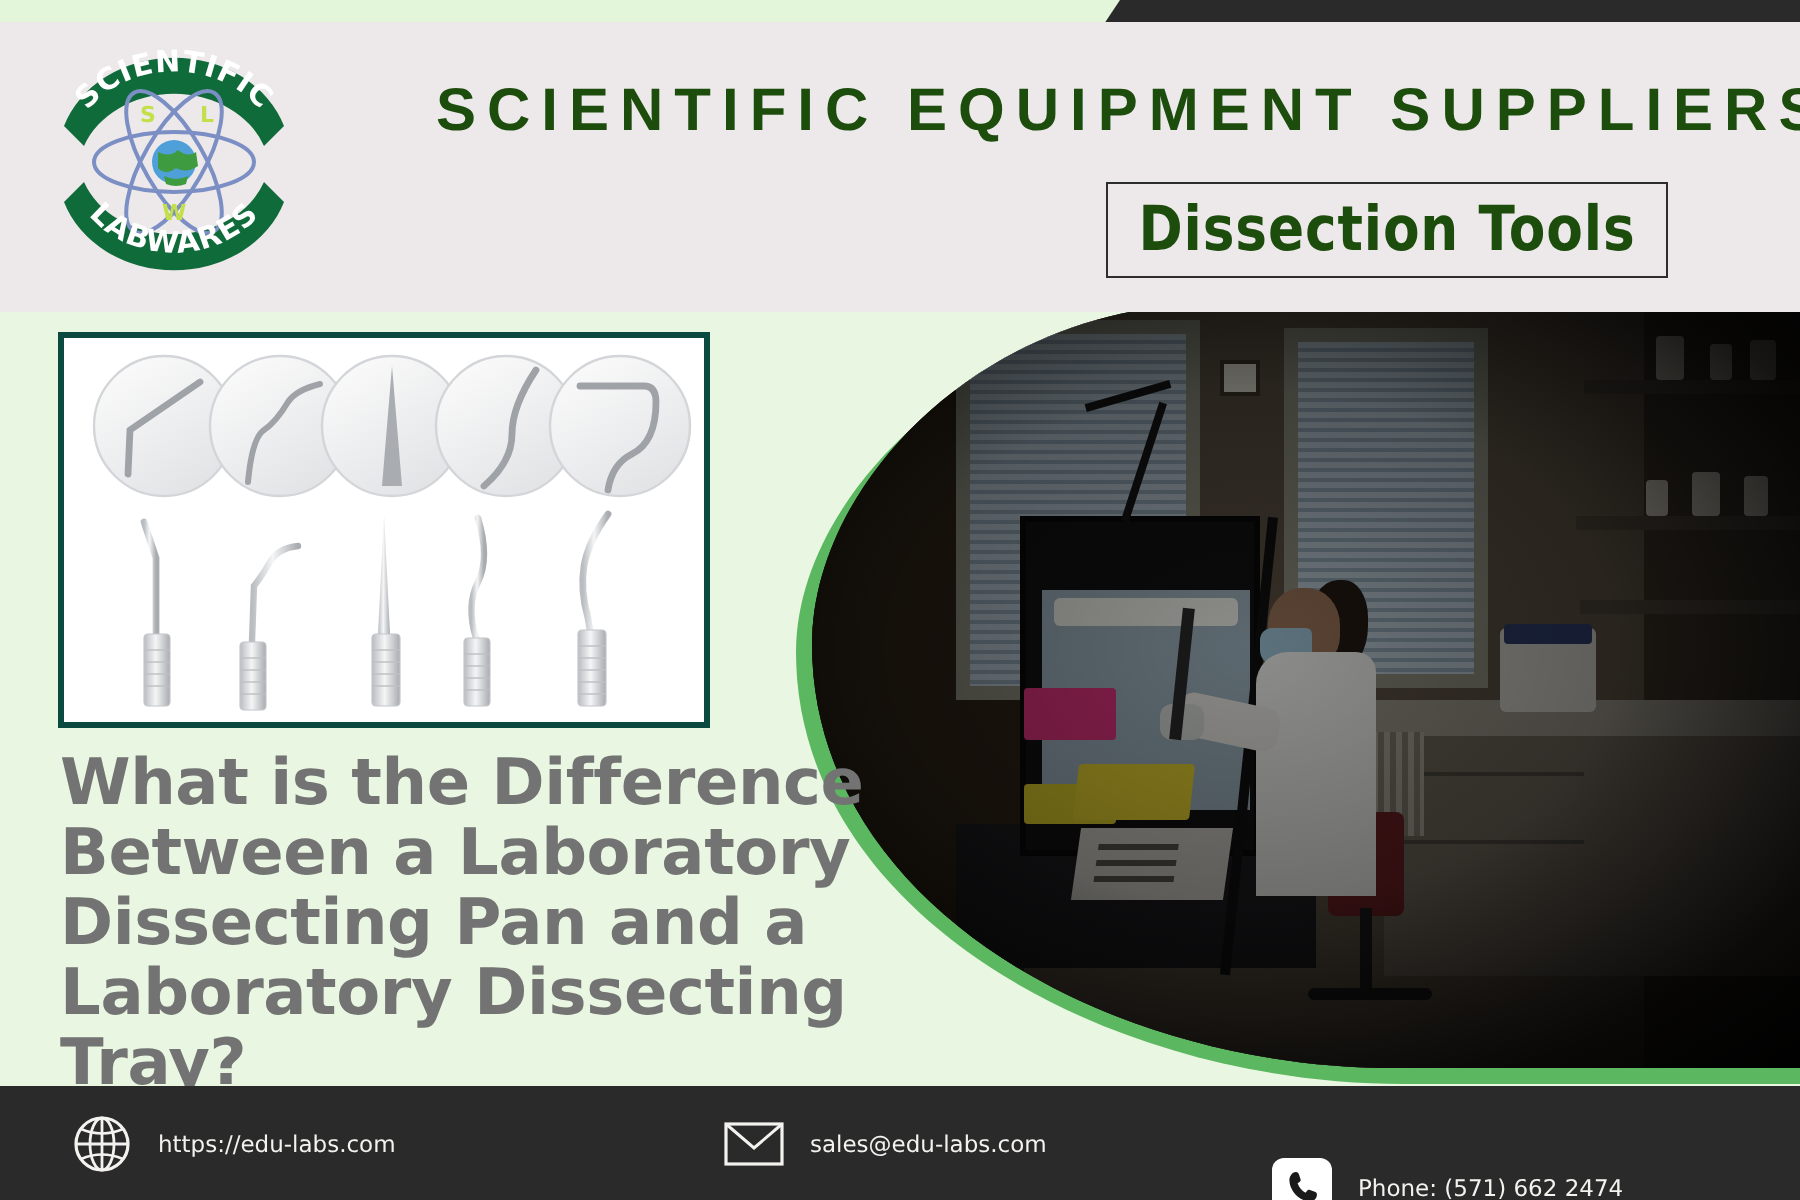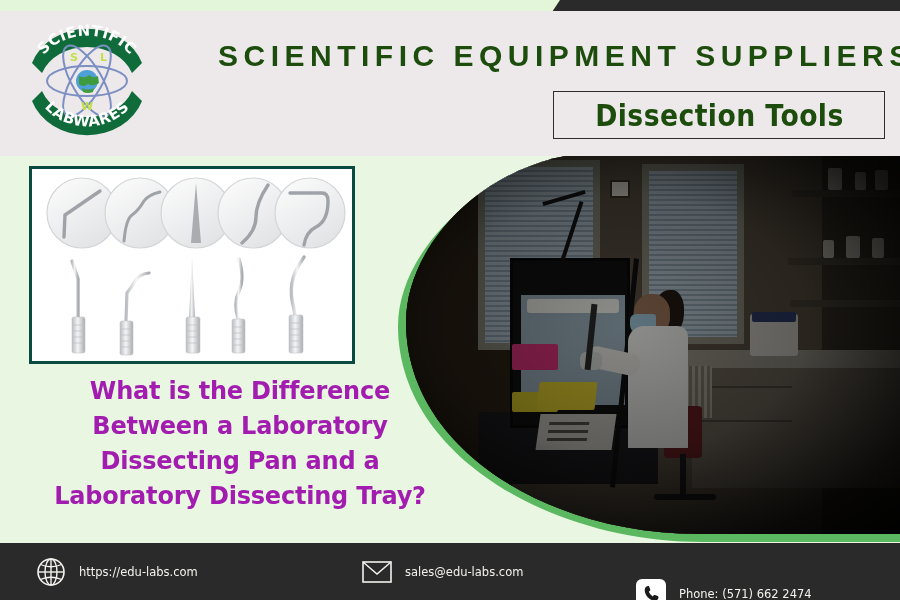--- a/index.html
+++ b/index.html
@@ -54,21 +54,21 @@
     font-weight: bold;
     letter-spacing: 5.5px;
     color: #1d4d0d;
     font-family: "Liberation Sans", sans-serif;
     white-space: nowrap;
   }
 
   .badge-box {
     position: absolute;
     left: 553px; top: 80px;
-    width: 332px; height: 48px;
+    width: 281px; height: 48px;
     border: 1px solid #2d2d2d;
     box-sizing: border-box;
     display: flex;
     align-items: center;
     justify-content: center;
   }
   .badge-text {
     font-size: 31px;
     font-weight: bold;
     color: #1d4d0d;
@@ -256,28 +256,27 @@
     box-sizing: border-box;
     z-index: 6;
   }
   .tools-svg { display:block; width:100%; height:100%; }
 
   
   .headline {
     position: absolute;
     left: 30px; top: 374px;
     width: 420px;
-    font-size: 24px;
+    font-size: 32px;
     line-height: 35px;
     font-weight: bold;
-    color: #a21caf;
+    color: #737373;
     letter-spacing: -0.2px;
     z-index: 8;
     font-family: "DejaVu Sans", sans-serif;
-    text-align: center;
   }
 
   
   .footer {
     position: absolute;
     left: 0; top: 543px;
     width: 900px; height: 57px;
     background: #2a2a2a;
     z-index: 20;
     display: flex;

